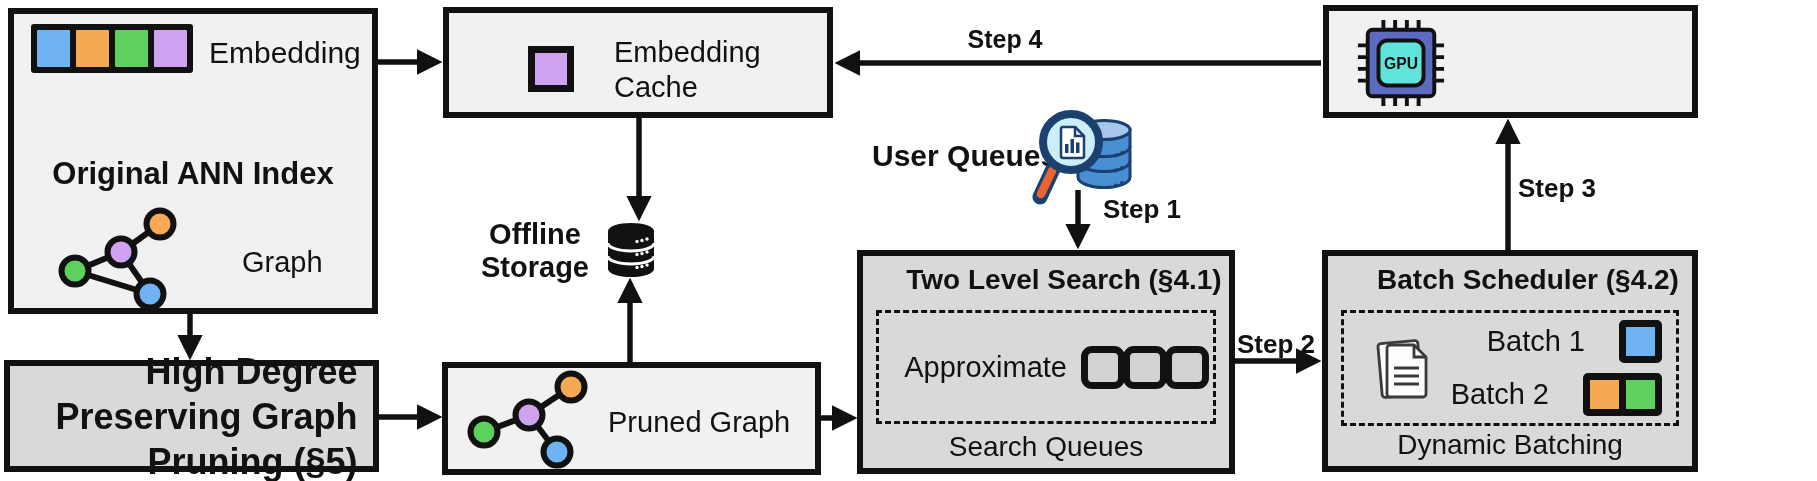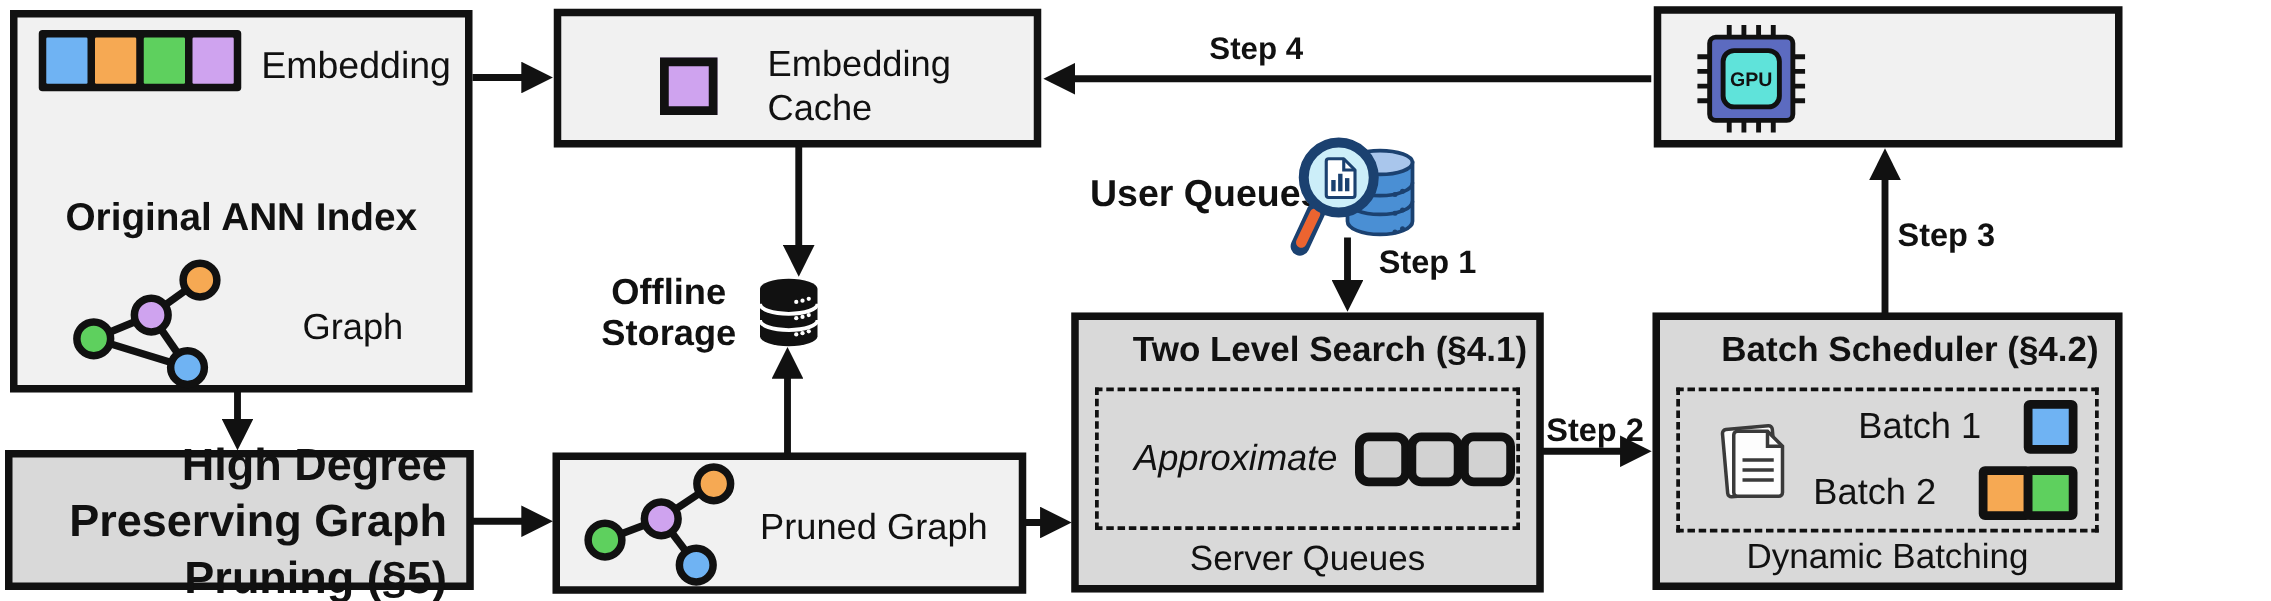--- a/index.html
+++ b/index.html
@@ -18,21 +18,21 @@
 
   
   .emb-strip{position:absolute;left:17px;top:10px;display:flex;gap:6px;background:#111;padding:6px;border-radius:3px;}
   .emb-strip .sq{width:33px;height:37px;border:none;border-radius:1px;}
 
   .ann-title{position:absolute;left:0;right:0;top:142px;text-align:center;font-size:31px;font-weight:700;}
   .lbl{position:absolute;font-size:29px;}
 
   
   .tl-dashed{position:absolute;left:13px;right:13px;top:54px;height:114px;border:3px dashed #111;
-             display:flex;justify-content:space-around;box-sizing:border-box;padding:2px 0;font-style:italic;}
+             display:flex;flex-direction:column;justify-content:space-around;box-sizing:border-box;padding:2px 0;}
   .tl-row{display:flex;align-items:center;}
   .tl-label{width:188px;text-align:right;font-size:29px;margin-right:14px;flex:0 0 auto;}
   .tl-slots{display:flex;}
   .tl-slots .sq{width:30px;height:29px;border-radius:11px;margin-right:-2px;}
   .panel-title{position:absolute;left:0;right:0;top:8px;text-align:center;font-size:28px;font-weight:700;padding-left:36px;}
   .panel-footer{position:absolute;left:0;right:0;bottom:5px;text-align:center;font-size:28px;}
 
   
   .bt-dashed{position:absolute;left:13px;right:13px;top:54px;height:116px;border:3px dashed #111;
              display:flex;flex-direction:column;justify-content:space-around;box-sizing:border-box;padding:2px 0 2px 100px;}
@@ -142,21 +142,21 @@
     <div class="tl-dashed">
       <div class="tl-row">
         <div class="tl-label">Approximate</div>
         <div class="tl-slots">
             <span class="sq"></span>
             <span class="sq"></span>
             <span class="sq"></span>
           </div>
       </div>
     </div>
-    <div class="panel-footer">Server Queues</div>
+    <div class="panel-footer">Search Queues</div>
   </div>
 
   <div class="box dark" style="left:1322px;top:250px;width:376px;height:222px;">
     <div class="panel-title">Batch Scheduler (§4.2)</div>
     <div class="bt-dashed">
       <svg class="abs" style="left:30px;top:24px;" width="64" height="68" viewBox="0 0 64 68">
         <rect x="6" y="5" width="40" height="54" rx="3" fill="#fdfdfd" stroke="#3a3a3a" stroke-width="2.8" transform="rotate(-5 26 32)"></rect>
         <path d="M16,8 h24 l12,12 v37 a3,3 0 0 1 -3,3 H16 a3,3 0 0 1 -3,-3 V11 a3,3 0 0 1 3,-3 Z" fill="#fdfdfd" stroke="#3a3a3a" stroke-width="2.8"></path>
         <path d="M40,8 v12 h12 M20,31 H45 M20,39 H45 M20,47 H45" fill="none" stroke="#3a3a3a" stroke-width="2.8"></path>
       </svg>

